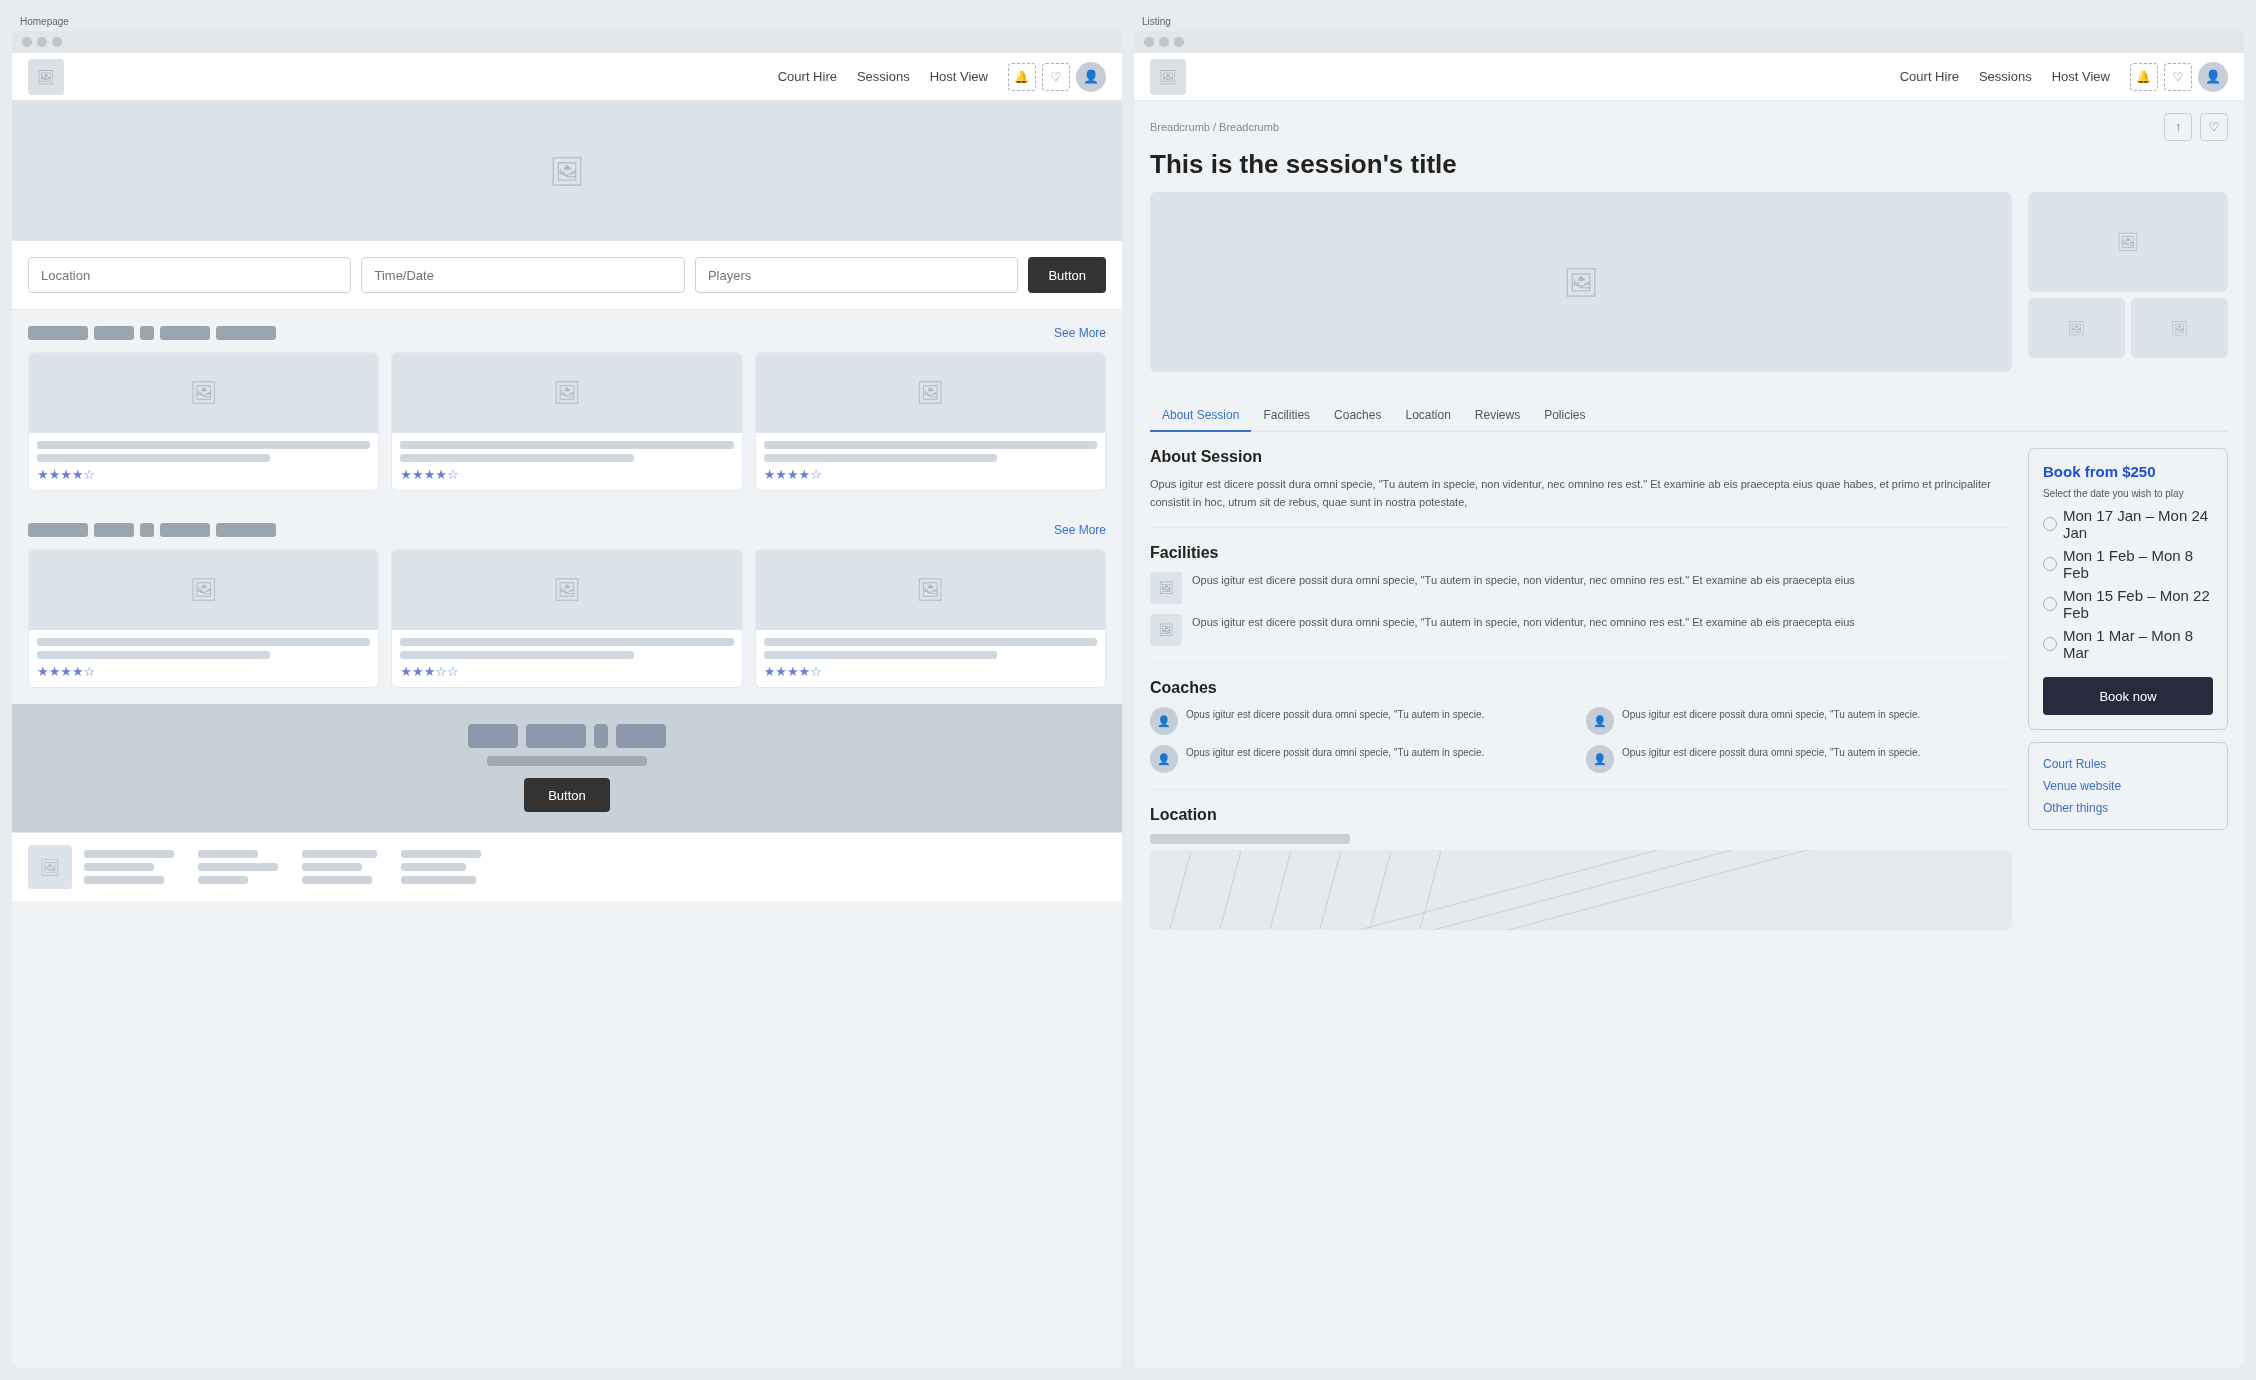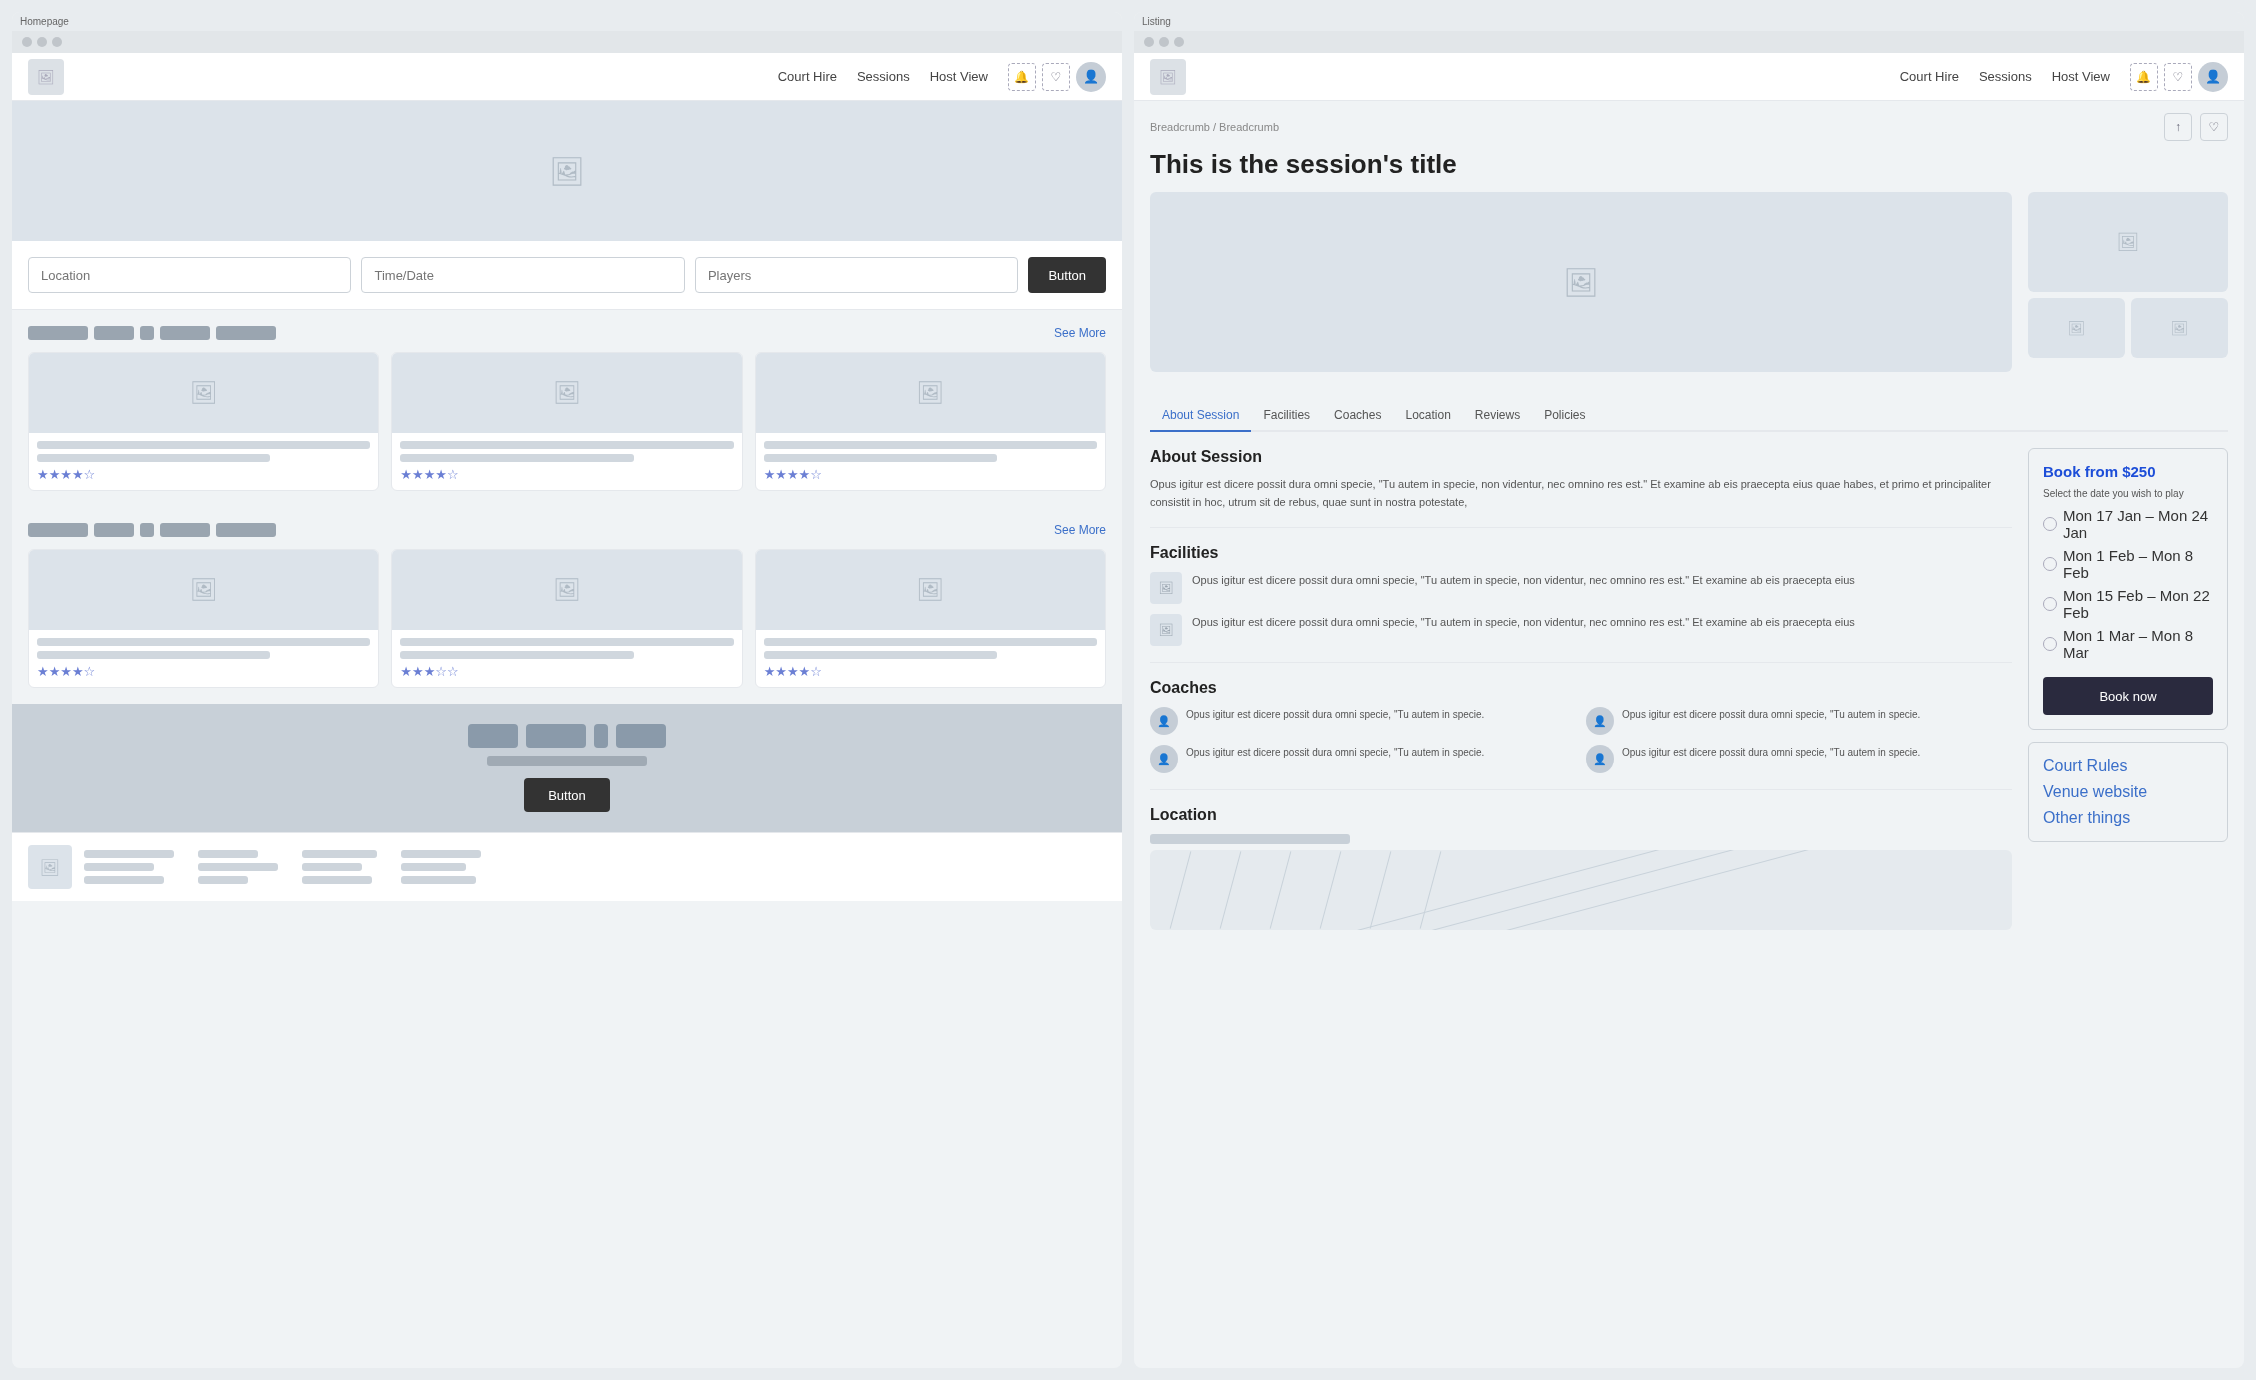--- a/index.html
+++ b/index.html
@@ -511,21 +511,21 @@
       margin-top: 10px;
     }
 
     
     .links-box {
       border: 1.5px solid #ccd2d8;
       border-radius: 6px;
       padding: 14px;
     }
     .link-item {
-      font-size: 16px;
+      font-size: 12px;
       color: #3b6fc9;
       cursor: pointer;
       margin-bottom: 8px;
       display: block;
     }
     .link-item:last-child { margin-bottom: 0; }
 
     
     .location-text-block {
       height: 10px;

